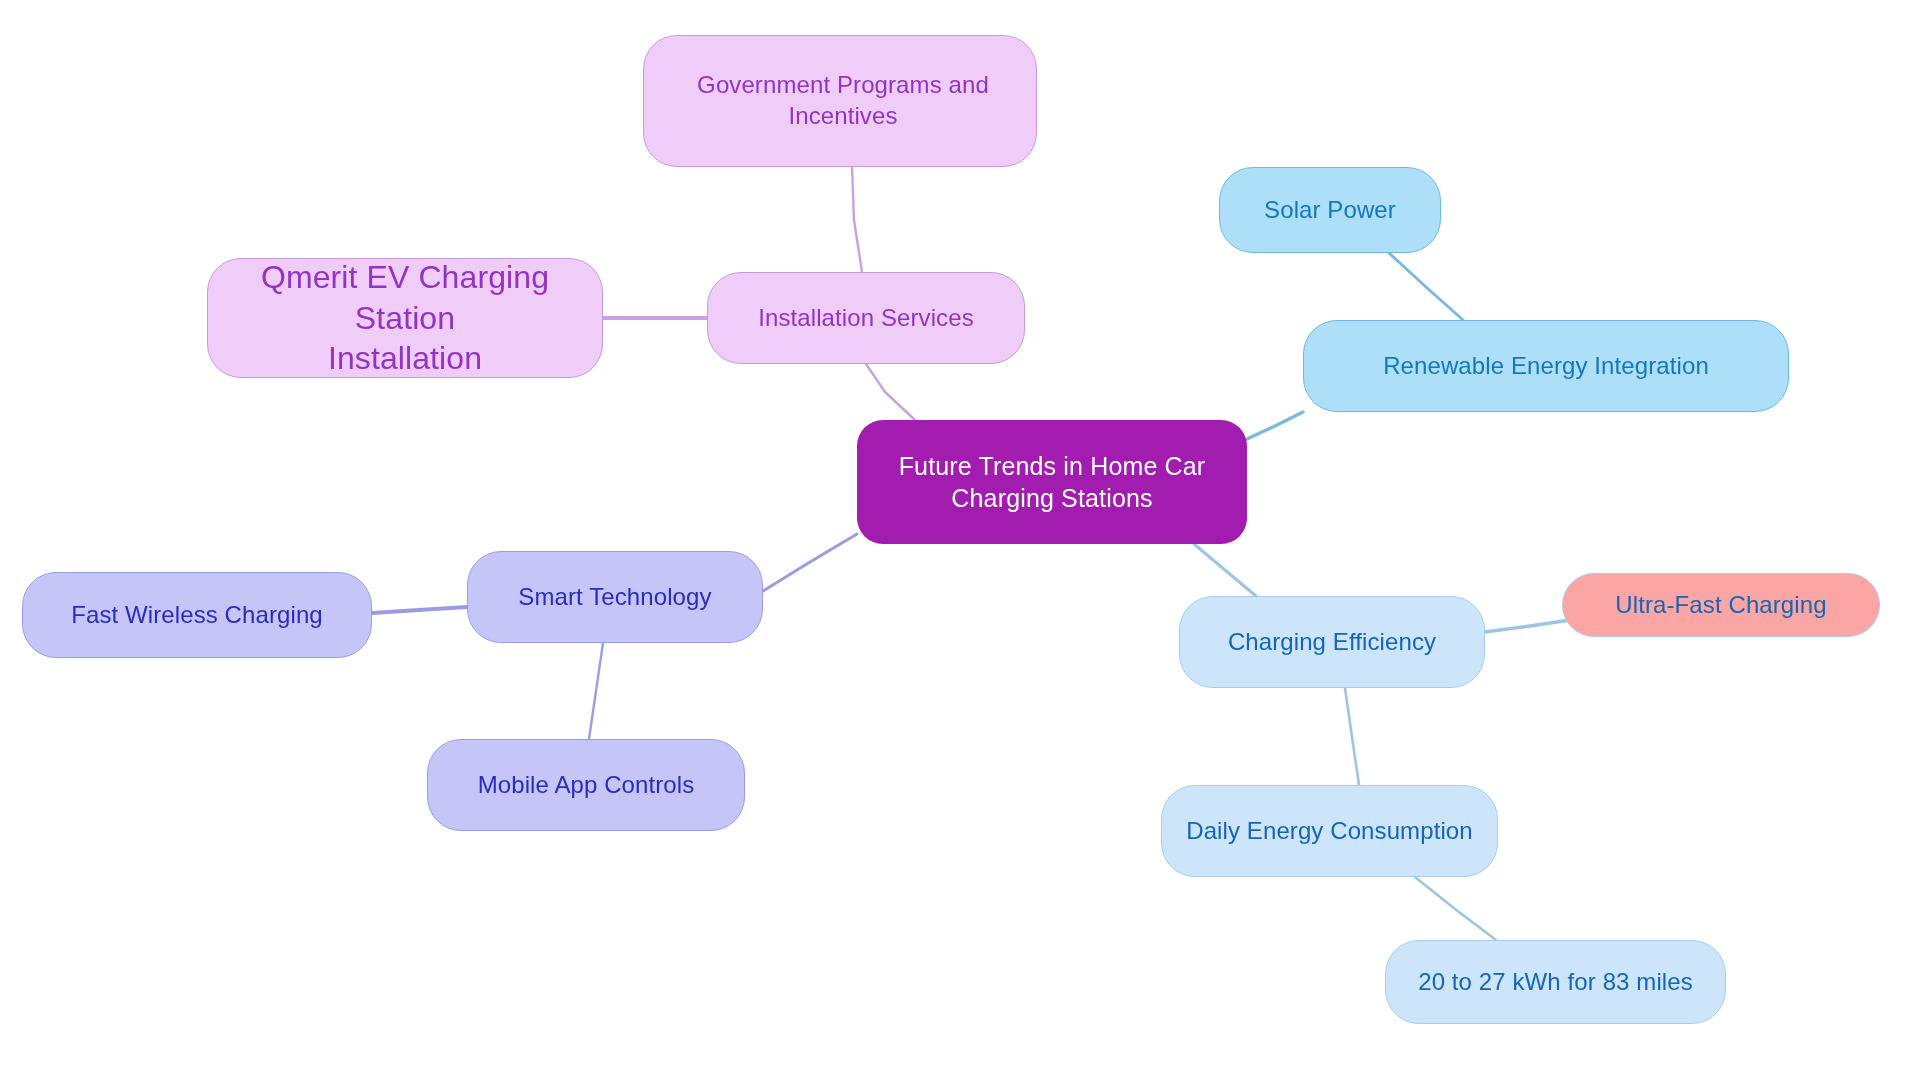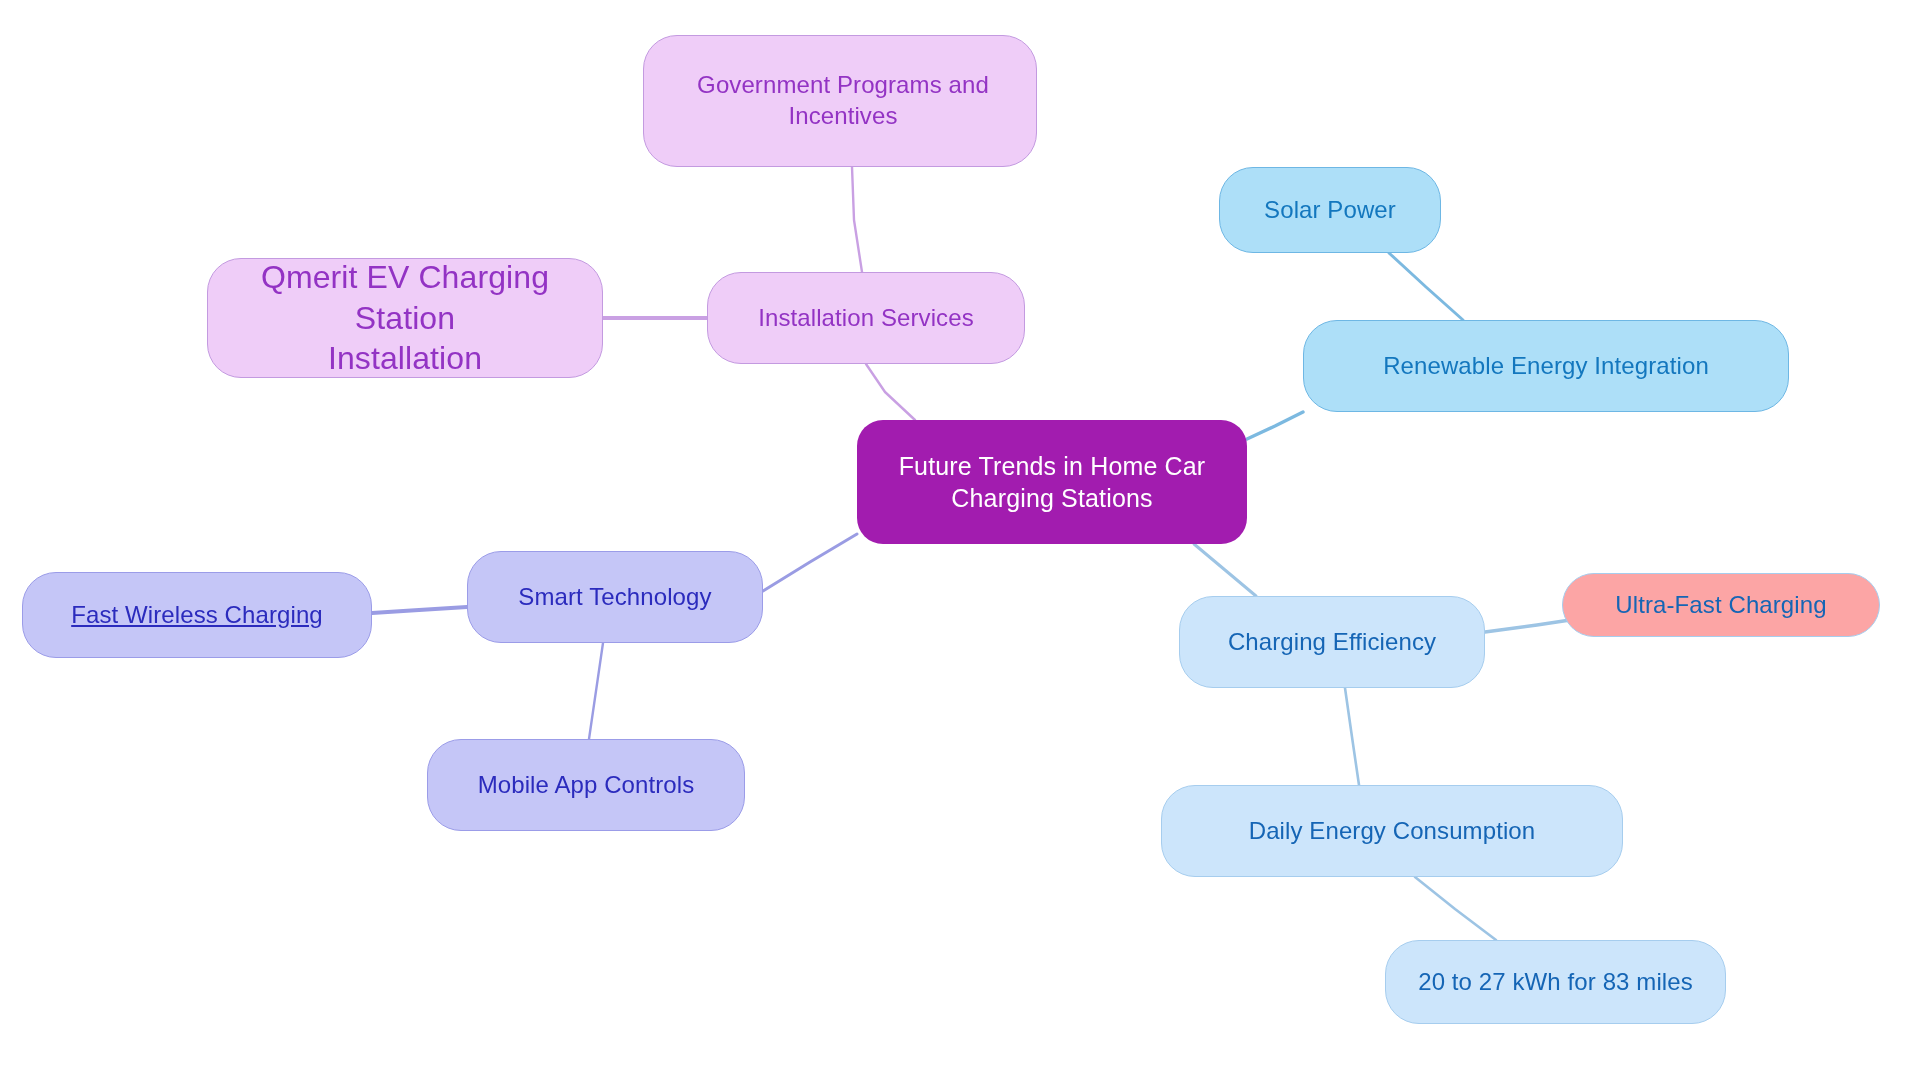--- a/index.html
+++ b/index.html
@@ -71,19 +71,19 @@
 Charging Stations</div>
       <div class="node" style="left: 707px; top: 272px; width: 318px; height: 92px; background: rgb(239, 205, 248); border-color: rgb(195, 154, 224); color: rgb(147, 51, 196); font-size: 24px;">Installation Services</div>
       <div class="node" style="left: 643px; top: 35px; width: 394px; height: 132px; background: rgb(239, 205, 248); border-color: rgb(195, 154, 224); color: rgb(147, 51, 196); font-size: 24px; padding-left: 20px;">Government Programs and
 Incentives</div>
       <div class="node" style="left: 207px; top: 258px; width: 396px; height: 120px; background: rgb(239, 205, 248); border-color: rgb(195, 154, 224); color: rgb(147, 51, 196); font-size: 32px;">Qmerit EV Charging Station
 Installation</div>
       <div class="node" style="left: 1303px; top: 320px; width: 486px; height: 92px; background: rgb(173, 223, 248); border-color: rgb(110, 183, 228); color: rgb(19, 119, 190); font-size: 24px;">Renewable Energy Integration</div>
       <div class="node" style="left: 1219px; top: 167px; width: 222px; height: 86px; background: rgb(173, 223, 248); border-color: rgb(110, 183, 228); color: rgb(19, 119, 190); font-size: 24px;">Solar Power</div>
       <div class="node" style="left: 1179px; top: 596px; width: 306px; height: 92px; background: rgb(204, 229, 251); border-color: rgb(166, 205, 238); color: rgb(21, 101, 181); font-size: 24px;">Charging Efficiency</div>
       <div class="node" style="left: 1562px; top: 573px; width: 318px; height: 64px; background: #fca5a5; border-color: rgb(166, 205, 238); color: rgb(21, 101, 181); font-size: 24px;">Ultra-Fast Charging</div>
-      <div class="node" style="left: 1161px; top: 785px; width: 462px; height: 92px; background: rgb(204, 229, 251); border-color: rgb(166, 205, 238); color: rgb(21, 101, 181); font-size: 24px;">Daily Energy Consumption</div>
+      <div class="node" style="left: 1161px; top: 785px; width: 337px; height: 92px; background: rgb(204, 229, 251); border-color: rgb(166, 205, 238); color: rgb(21, 101, 181); font-size: 24px;">Daily Energy Consumption</div>
       <div class="node" style="left: 1385px; top: 940px; width: 341px; height: 84px; background: rgb(204, 229, 251); border-color: rgb(166, 205, 238); color: rgb(21, 101, 181); font-size: 24px;">20 to 27 kWh for 83 miles</div>
       <div class="node" style="left: 467px; top: 551px; width: 296px; height: 92px; background: rgb(197, 198, 247); border-color: rgb(155, 156, 232); color: rgb(43, 43, 189); font-size: 24px;">Smart Technology</div>
-      <div class="node" style="left: 22px; top: 572px; width: 350px; height: 86px; background: rgb(197, 198, 247); border-color: rgb(155, 156, 232); color: rgb(43, 43, 189); font-size: 24px; text-decoration: underline;">Fast Wireless Charging</div>
+      <div class="node" style="left: 22px; top: 572px; width: 350px; height: 86px; background: rgb(197, 198, 247); border-color: rgb(155, 156, 232); color: rgb(43, 43, 189); font-size: 24px;">Fast Wireless Charging</div>
       <div class="node" style="left: 427px; top: 739px; width: 318px; height: 92px; background: rgb(197, 198, 247); border-color: rgb(155, 156, 232); color: rgb(43, 43, 189); font-size: 24px;">Mobile App Controls</div>
     </div>
 </div>
 
 </body></html>

